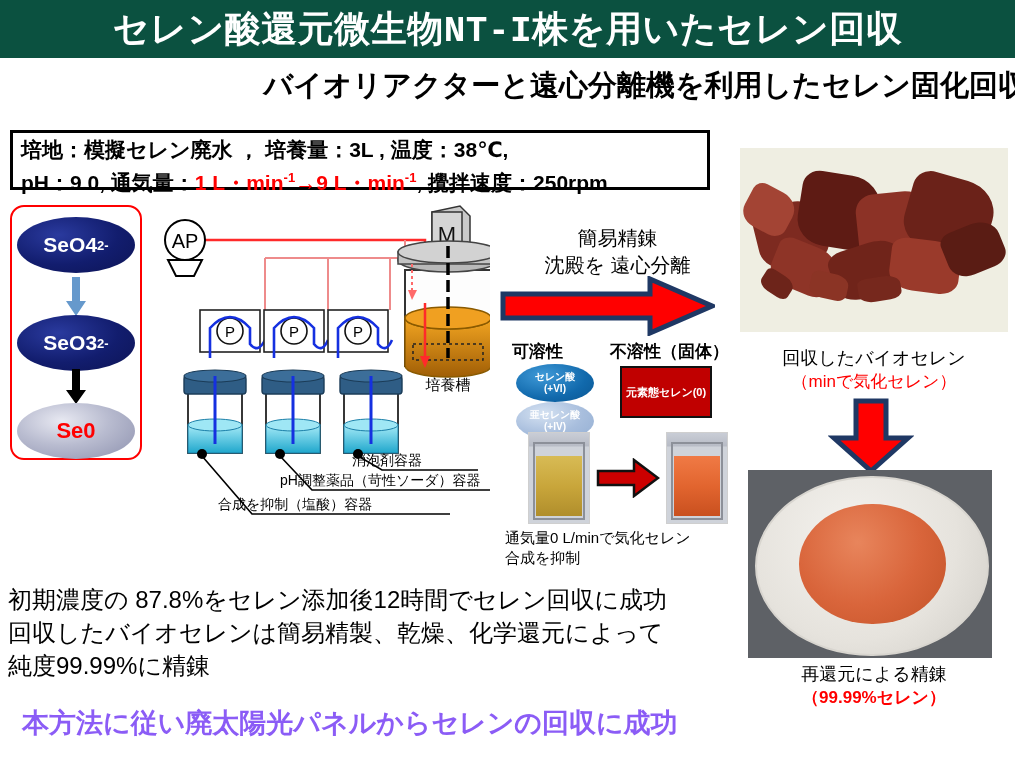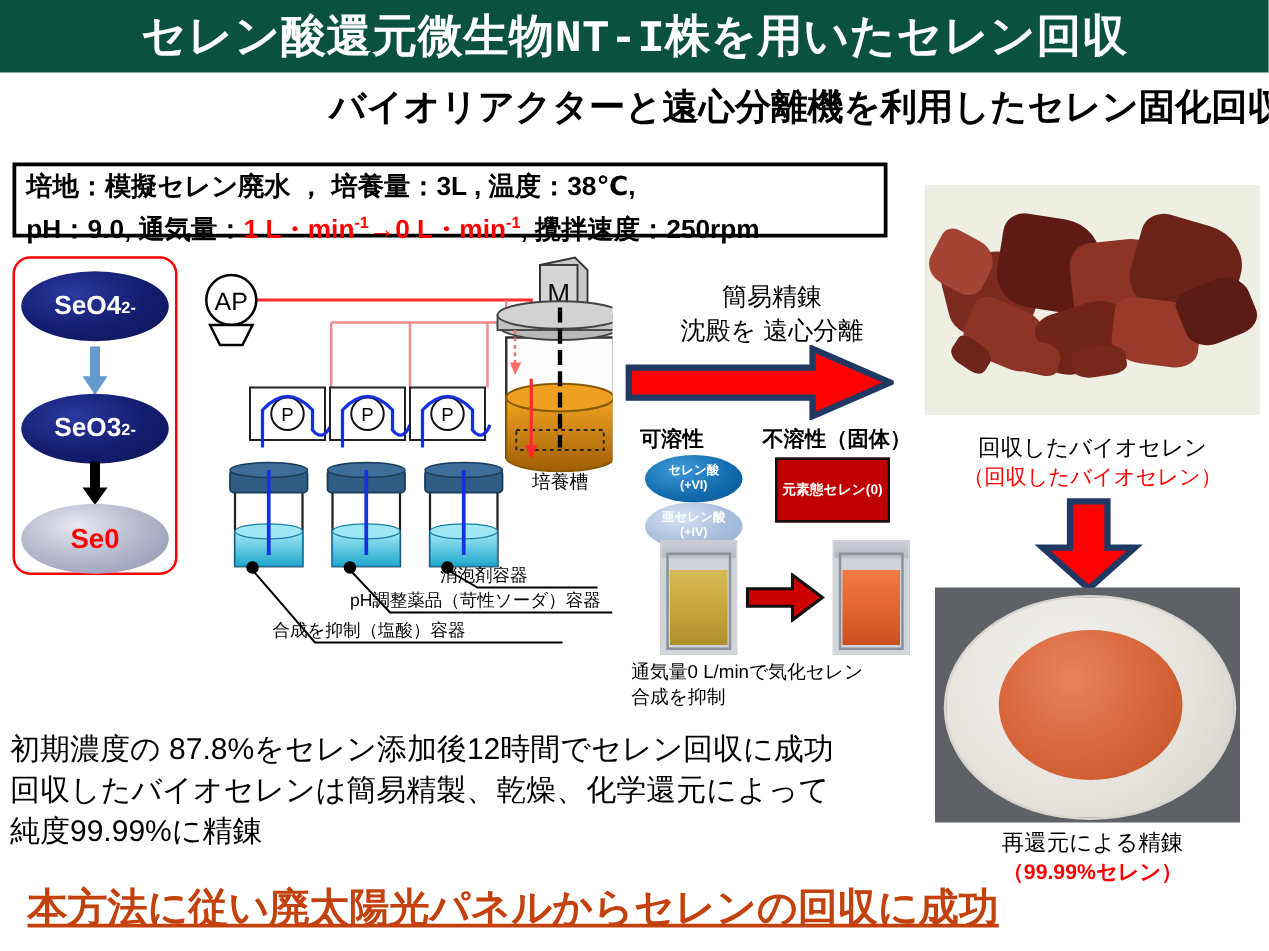--- a/index.html
+++ b/index.html
@@ -89,39 +89,39 @@
   #photo-powder{position:absolute;left:748px;top:470px;width:244px;height:188px;
     overflow:hidden;background:#5e6166;}
   #cap-powder{position:absolute;left:738px;top:662px;width:272px;text-align:center;
     font-size:18px;line-height:24px;white-space:nowrap;}
   #cap-powder .sub{color:#ff0000;font-size:17px;font-weight:700;}
 
   
   #results{position:absolute;left:8px;top:583px;width:745px;
     font-size:24px;line-height:33px;white-space:nowrap;}
   #conclusion{position:absolute;left:22px;top:705px;width:800px;
-    font-size:32px;font-weight:700;color:#c2410c;white-space:nowrap;text-decoration:underline;}
+    font-size:27px;font-weight:700;color:#8b5cf6;white-space:nowrap;}
 
   .lbl{font-size:14px;white-space:nowrap;}
 </style>
 </head>
 <body>
 
 <div id="title-bar">
   <span class="t">セレン酸還元微生物NT-I株を用いたセレン回収</span>
 </div>
 
 <div id="subtitle">バイオリアクターと遠心分離機を利用したセレン固化回収</div>
 
 <div id="conditions-box">
   <div class="line">
     <span>培地：模擬セレン廃水 ，  培養量：3L , 温度：38℃,</span>
   </div>
   <div class="line">
-    <span>pH：9.0, 通気量：</span><span class="red">1 L・min</span><sup class="red">-1</sup><span class="red">→</span><span class="red">0 L・min</span><sup class="red">-1</sup><span>,   攪拌速度：250rpm</span>
+    <span>pH：9.0, 通気量：</span><span class="red">1 L・min</span><sup class="red">-1</sup><span class="red">→</span><span class="red">9 L・min</span><sup class="red">-1</sup><span>,   攪拌速度：250rpm</span>
   </div>
 </div>
 
 <div id="pathway-box">
   <div class="ellipse el-navy" id="el1">
     <span>SeO4</span>
       <sup>2-</sup>
   </div>
 
   <svg class="v-arrow" id="arrow-blue" width="22" height="40" viewBox="0 0 22 40">
@@ -306,21 +306,21 @@
   <div class="flake" style="left:34%;top:52%;width:28%;height:28%;background:#70241a;transform:rotate(-18deg);"></div>
   <div class="flake" style="left:56%;top:50%;width:26%;height:28%;background:#9a3a2b;transform:rotate(7deg);"></div>
   <div class="flake" style="left:2%;top:22%;width:18%;height:24%;background:#a34434;transform:rotate(28deg);"></div>
   <div class="flake" style="left:76%;top:42%;width:22%;height:26%;background:#5a1c14;transform:rotate(-22deg);"></div>
   <div class="flake" style="left:26%;top:68%;width:14%;height:14%;background:#8b3425;transform:rotate(12deg);"></div>
   <div class="flake" style="left:44%;top:70%;width:16%;height:13%;background:#76281d;transform:rotate(-9deg);"></div>
   <div class="flake" style="left:8%;top:68%;width:12%;height:12%;background:#6d241a;transform:rotate(33deg);"></div>
 </div>
 <div id="cap-bioselenium">
   <div>回収したバイオセレン</div>
-  <div class="sub">（回収したバイオセレン）</div>
+  <div class="sub">（minで気化セレン）</div>
 </div>
 
 <svg id="down-red-arrow" viewBox="0 0 86 76">
   <polygon points="28,3 58,3 58,40 80,40 43,73 6,40 28,40" fill="#ff0000" stroke="#1f3864" stroke-width="5" stroke-linejoin="miter"></polygon>
 </svg>
 
 <div id="photo-powder">
   <div style="position:absolute;left:3%;top:3%;width:94%;height:94%;border-radius:50%;
               background:radial-gradient(circle at 42% 34%, #f4f2ee 0%, #e6e3dd 58%, #cfccc6 100%);
               border:2px solid #d8d5cf;"></div>

